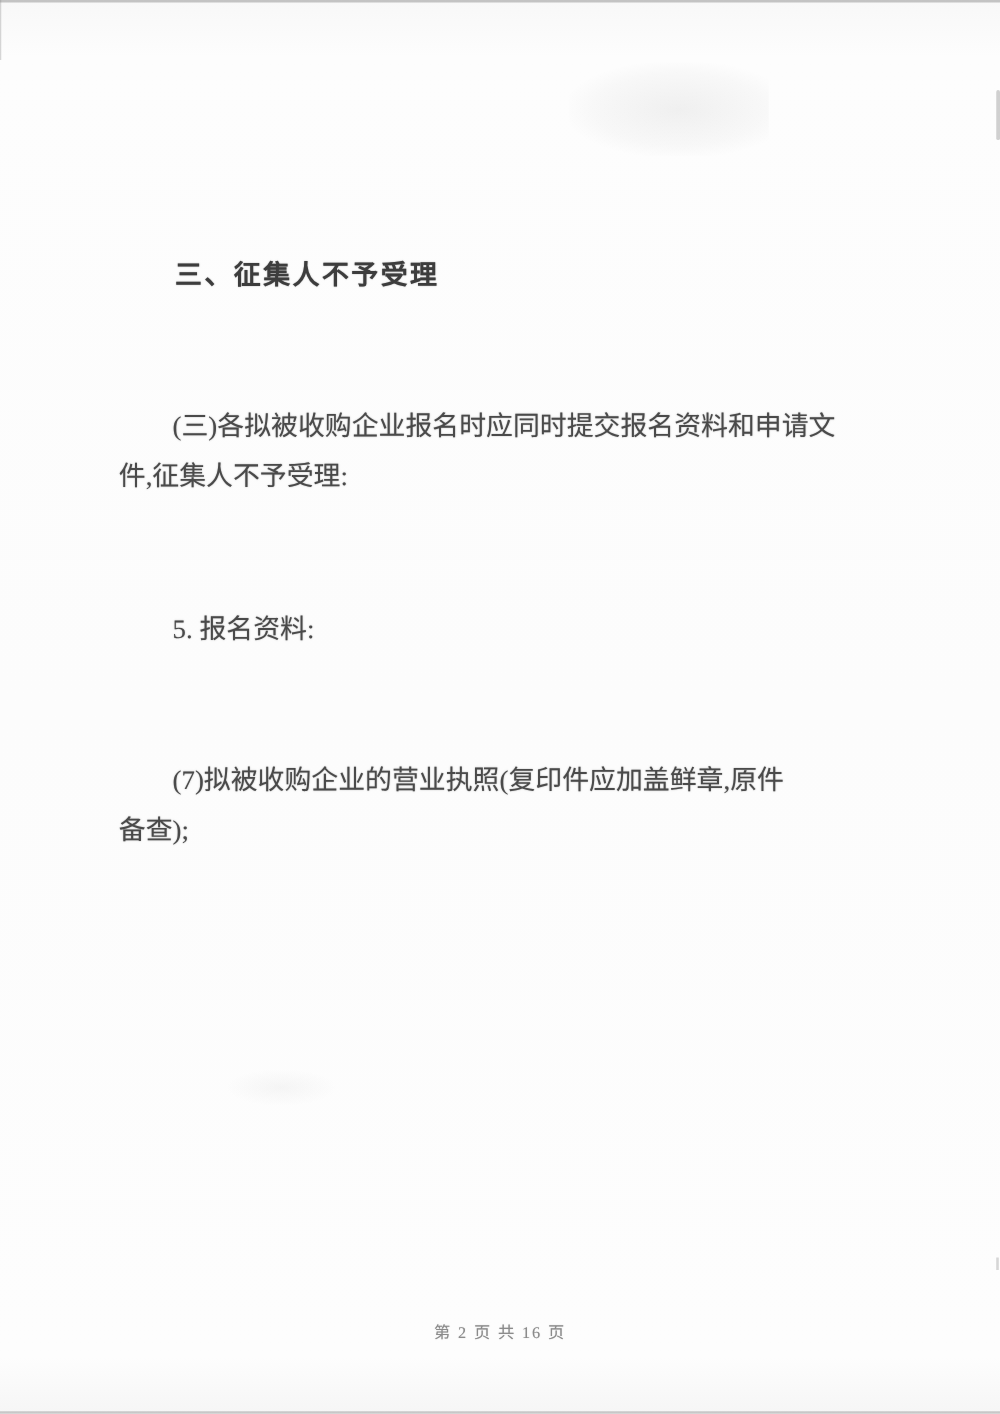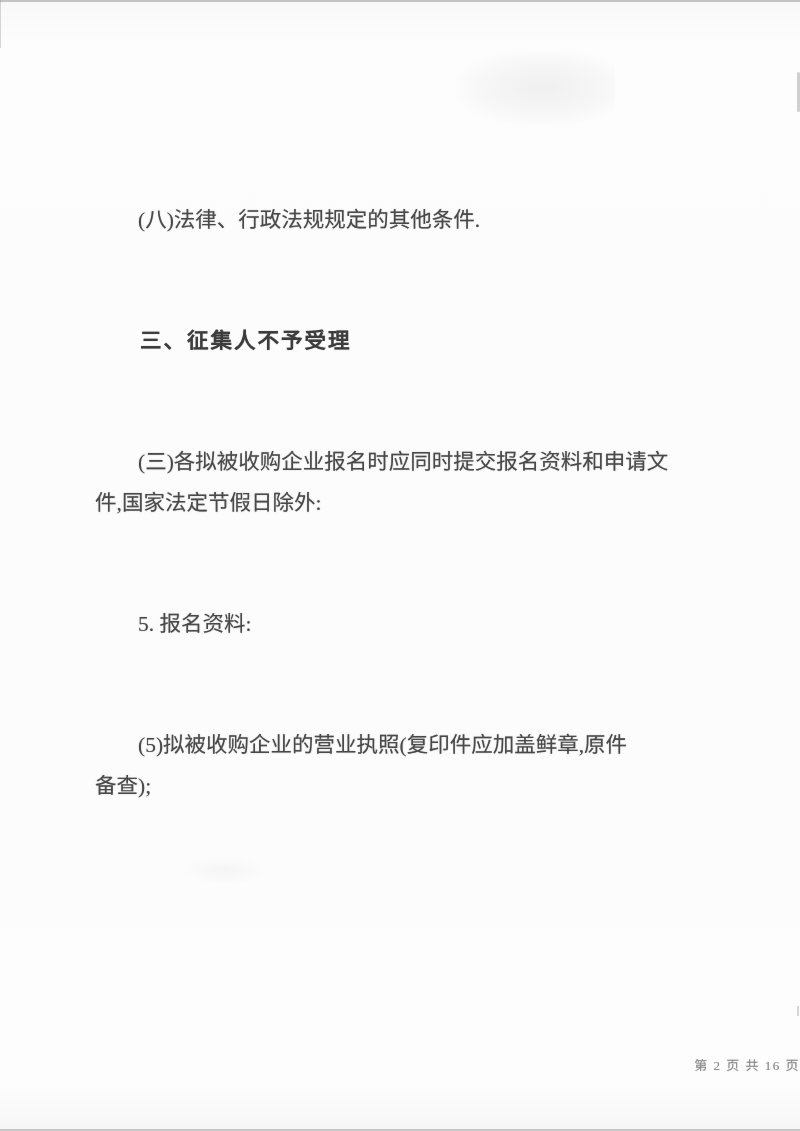--- a/index.html
+++ b/index.html
@@ -85,47 +85,46 @@
     font-family: "Liberation Sans", sans-serif;
     font-weight: bold;
     color: #3d3d3d;
     letter-spacing: 2px;
     text-shadow: 0 0 1px rgba(60,60,60,0.6);
   }
   .footer {
     position: absolute;
     left: 0; right: 0;
     top: 1055px;
-    text-align: right;
+    text-align: center;
     font-size: 13px;
     letter-spacing: 1.5px;
     color: #8b8b8b;
     text-shadow: 0 0 0.8px rgba(139,139,139,0.5);
   }
 </style>
 </head>
 <body>
 
 <div class="page">
 
   <div class="edge-top"></div>
   <div class="edge-bottom"></div>
   <div class="edge-left-dash"></div>
   <div class="edge-right-dash1"></div>
   <div class="edge-right-dash2"></div>
   <div class="smudge-1"></div>
   <div class="smudge-2"></div>
 
   <div class="content">
-    <p class="para">(八)法律、行政法规规定的其他条件.</p>
     <p class="heading">三、征集人不予受理</p>
     <p class="para">(三)各拟被收购企业报名时应同时提交报名资料和申请文
-件,国家法定节假日除外:</p>
+件,征集人不予受理:</p>
     <p class="para">5. 报名资料:</p>
-    <p class="para">(5)拟被收购企业的营业执照(复印件应加盖鲜章,原件
+    <p class="para">(7)拟被收购企业的营业执照(复印件应加盖鲜章,原件
 备查);</p>
     
     
     
     
   </div>
 
   <div class="footer">第 2 页 共 16 页</div>
 
 </div>

